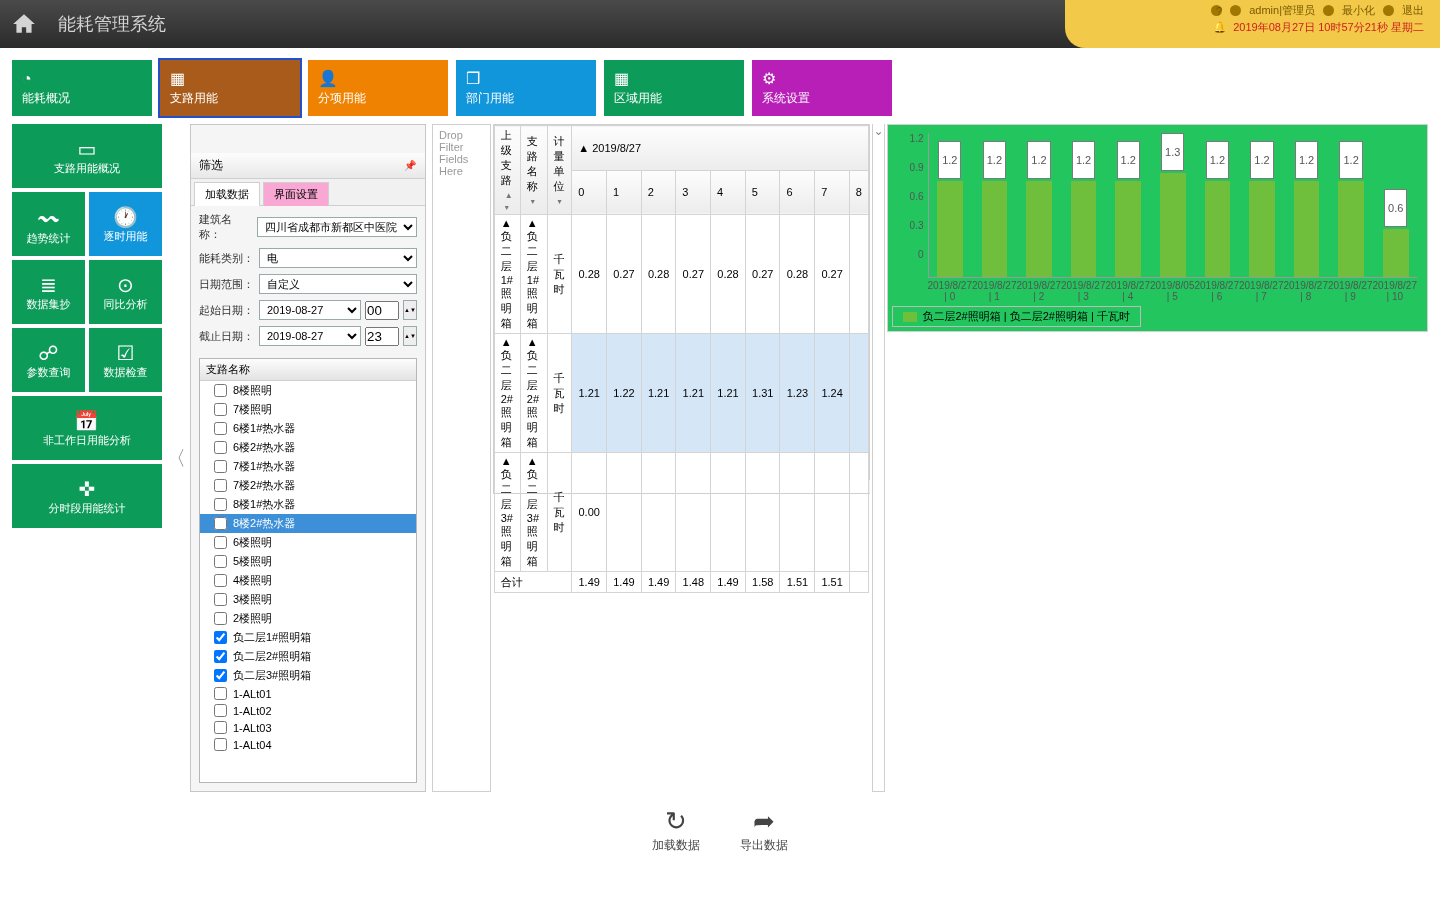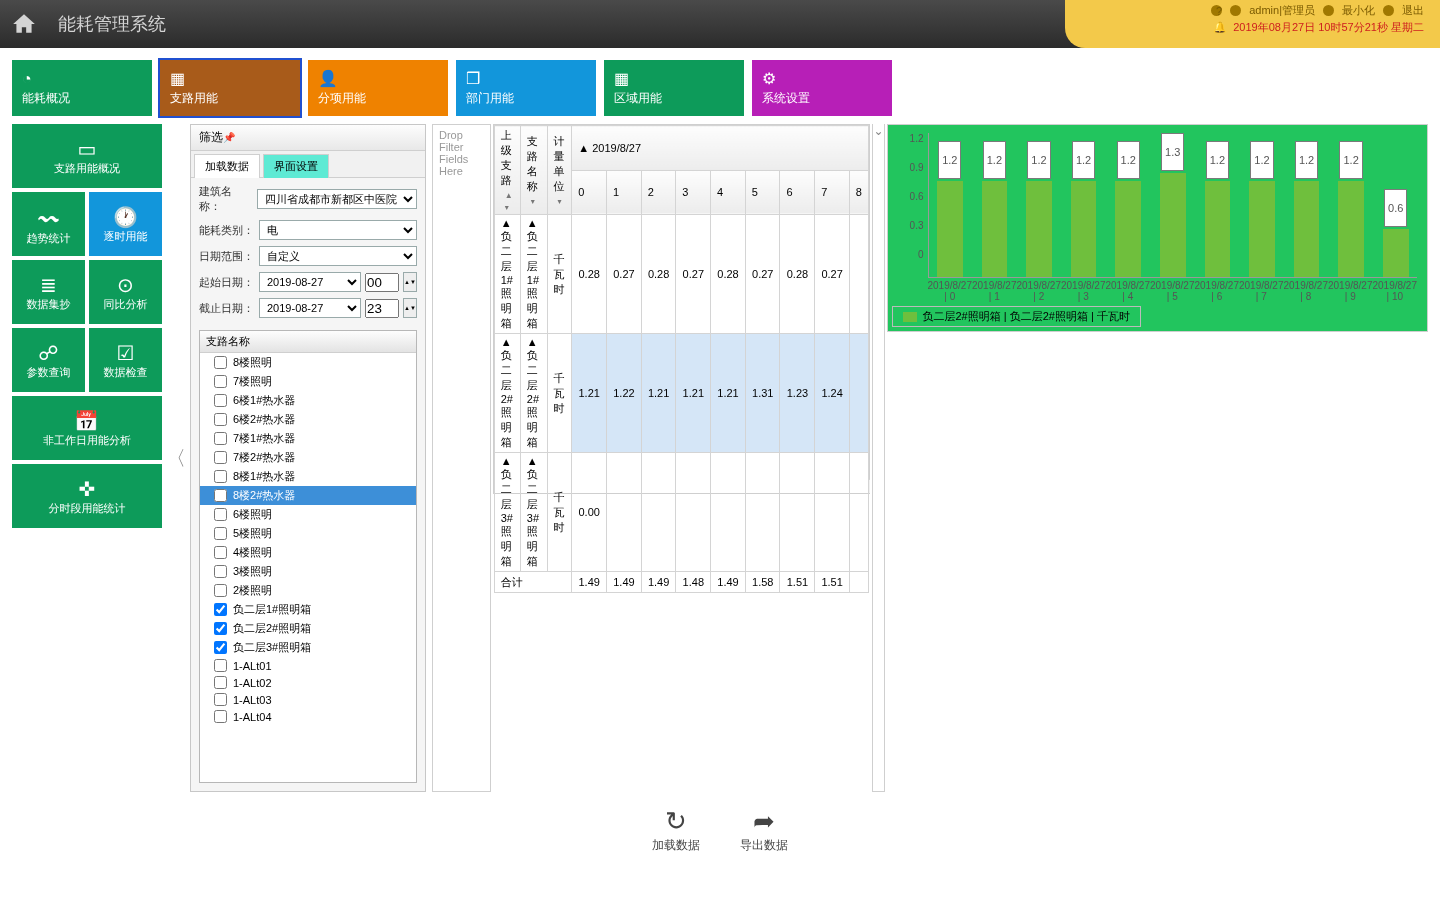--- a/index.html
+++ b/index.html
@@ -22,21 +22,21 @@
 .body-row { display: flex; padding: 0 12px; gap: 6px; }
 .side-tiles { width: 150px; display: flex; flex-wrap: wrap; gap: 4px; align-content: flex-start; }
 .tile { width: 150px; height: 64px; background: #0d9b5a; color:#fff; display:flex; flex-direction:column; align-items:center; justify-content:center; cursor:pointer; font-size:11px; }
 .tile.half { width: 73px; }
 .tile.blue { background:#1296db; }
 .tile .t-ico { font-size:20px; }
 
 .collapse-btn { width:16px; display:flex; align-items:center; justify-content:center; color:#888; cursor:pointer; font-size:20px; }
 
 .filter-panel { width: 236px; border:1px solid #c7c7c7; background:#f5f5f5; display:flex; flex-direction:column; height: 668px;}
-.fp-head { background: linear-gradient(#fdfdfd,#e8e8e8); border-bottom:1px solid #cfcfcf; padding:4px 8px; display:flex; justify-content:flex-start; align-items:center;}
+.fp-head { background: linear-gradient(#fdfdfd,#e8e8e8); border-bottom:1px solid #cfcfcf; padding:4px 8px; display:flex; justify-content:space-between; align-items:center;margin-top:28px;}
 .fp-tabs { display:flex; background:#f1f1f1; border-bottom:1px solid #cfcfcf; }
 .fp-tab { padding:4px 10px; border:1px solid #cfcfcf; border-bottom:none; margin:3px 0 -1px 3px; background:#fff; cursor:pointer; font-size:11px;}
 .fp-form { padding:6px 8px; font-size:11px; }
 .fp-row { display:flex; align-items:center; margin-bottom:6px; gap:4px;}
 .fp-row label { width:56px; color:#333; }
 .fp-row select, .fp-row input[type=text] { flex:1; border:1px solid #9aa; background:#fff; height:20px; font-size:11px; padding:0 3px;}
 .fp-row .num { width: 34px; }
 .spin { width:14px; height:20px; border:1px solid #9aa; background:#eee; display:flex; flex-direction:column; font-size:6px; align-items:center; justify-content:center; cursor:pointer;}
 
 .branch-box { border:1px solid #b7b7b7; background:#fff; margin:0 8px 8px; flex:1; overflow:hidden; font-size:11px; display:flex; flex-direction:column;}
@@ -172,21 +172,21 @@
     </div>
   <div class="collapse-btn">〈</div>
 
   <div class="filter-panel">
     <div class="fp-head">
         <span>筛选</span>
         <span style="font-size:10px;color:#777">📌</span>
       </div>
     <div class="fp-tabs">
       <div class="fp-tab">加载数据</div>
-      <div class="fp-tab" style="background:#5eead4">界面设置</div>
+      <div class="fp-tab" style="background:#f9a8d4">界面设置</div>
     </div>
     <div class="fp-form">
       <div class="fp-row">
           <label>建筑名称：</label>
           <select><option>四川省成都市新都区中医院</option></select>
         </div>
       <div class="fp-row">
           <label>能耗类别：</label>
           <select><option>电</option></select>
         </div>
@@ -432,21 +432,21 @@
               <div class="bar" style="height:47.99999999999999px"></div>
             </div>
           </div>
       </div>
       <div class="x-labels" id="x-labels">
           <span>2019/8/27 | 0</span>
           <span>2019/8/27 | 1</span>
           <span>2019/8/27 | 2</span>
           <span>2019/8/27 | 3</span>
           <span>2019/8/27 | 4</span>
-          <span>2019/8/27 | 5</span>
+          <span>2019/8/05 | 5</span>
           <span>2019/8/27 | 6</span>
           <span>2019/8/27 | 7</span>
           <span>2019/8/27 | 8</span>
           <span>2019/8/27 | 9</span>
           <span>2019/8/27 | 10</span>
         </div>
       <div class="legend"><span class="legend-box"><span class="sw"></span><span>负二层2#照明箱 | 负二层2#照明箱 | 千瓦时</span></span></div>
     </div>
   </div>
 </div>

